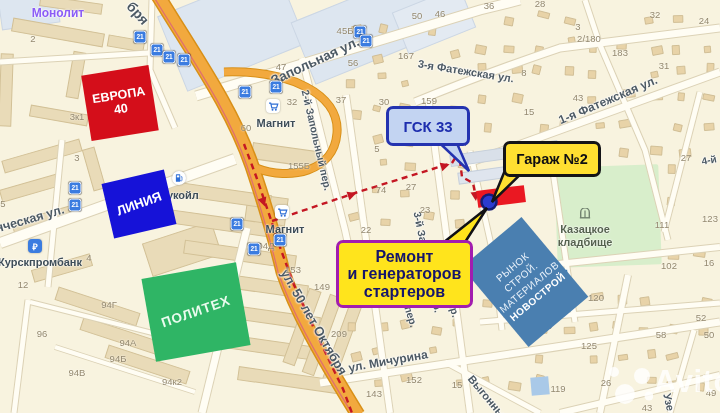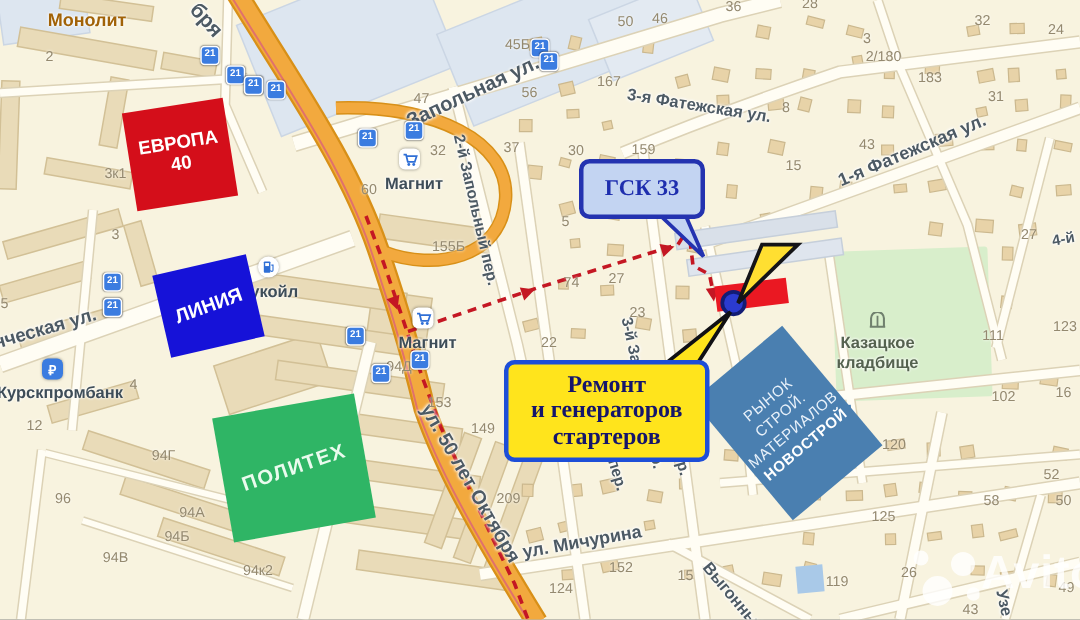--- a/index.html
+++ b/index.html
@@ -6,39 +6,39 @@
   #map{position:relative;width:720px;height:413px;overflow:hidden;background:#f8f3df;
        font-family:"Liberation Sans",sans-serif;}
   #base,#tails{position:absolute;left:0;top:0;}
   #labels{position:absolute;left:0;top:0;width:720px;height:413px;}
   .st{position:absolute;white-space:nowrap;color:#4d5a64;font-weight:bold;
       text-shadow:0 0 2px #fff,0 0 2px #fff,0 0 3px #fff;}
   .hn{position:absolute;white-space:nowrap;color:#94896f;font-size:9.5px;
       transform:translate(-50%,-50%);text-shadow:0 0 2px #fff;}
   .poi{position:absolute;white-space:nowrap;color:#3e4d58;font-size:11px;font-weight:bold;
       transform:translate(-50%,-50%);text-shadow:0 0 2px #fff,0 0 2px #fff;}
-  .poi.dim{color:#a16207;font-weight:bold;font-size:12px;}
+  .poi.dim{color:#8b5cf6;font-weight:bold;font-size:12px;}
   .poi.green{color:#55624f;}
   .tr{position:absolute;width:11px;height:11px;background:#3b7ce0;border:1px solid #fff;
       border-radius:3px;color:#fff;font-size:6.5px;font-weight:bold;line-height:9px;
       text-align:center;transform:translate(-50%,-50%);box-shadow:0 0 1px rgba(0,0,0,.45);}
   .ic{position:absolute;width:14px;height:14px;background:#fff;border-radius:4px;
       transform:translate(-50%,-50%);box-shadow:0 0 2px rgba(0,0,0,.35);
       display:flex;align-items:center;justify-content:center;}
   .ic.round{border-radius:50%;}
   .ic.bank{background:#3b7ce0;color:#fff;font-size:9px;font-weight:bold;}
   .box{position:absolute;display:flex;flex-direction:column;align-items:center;justify-content:center;
       color:#fff;font-weight:bold;text-align:center;line-height:1.1;}
   .callout{position:absolute;display:flex;flex-direction:column;align-items:center;justify-content:center;
-      text-align:right;border-radius:7px;font-family:Liberation Serif, serif;}
+      text-align:right;border-radius:7px;}
   #co-gsk{left:386px;top:106px;width:78px;height:34px;background:#c3d4f2;border:3px solid #2433b0;
       color:#1e2eae;font-weight:bold;font-size:15px;}
   #co-garage{left:503px;top:141px;width:92px;height:30px;background:#ffdf31;border:3px solid #141417;
       color:#0e0e12;font-weight:bold;font-size:14.5px;}
-  #co-repair{left:336px;top:240px;width:131px;height:62px;background:#ffe41c;border:3px solid #1d4ed8;
+  #co-repair{left:336px;top:240px;width:131px;height:62px;background:#ffe41c;border:3px solid #a21caf;
       color:#15156b;font-weight:bold;font-size:16px;line-height:1.08;}
   #box-europa{left:86px;top:70px;width:68px;height:66px;background:#d40e1a;transform:rotate(-9deg);font-size:12.5px;}
   #box-liniya{left:107px;top:176px;width:64px;height:56px;background:#1612d8;transform:rotate(-13deg);font-size:13px;}
   #box-liniya span{transform:rotate(-7deg);}
   #box-politeh{left:148px;top:270px;width:96px;height:84px;background:#2fb565;transform:rotate(-10deg);
       font-size:13.5px;letter-spacing:1px;font-weight:bold;}
   #box-politeh span{transform:rotate(-9deg);color:#eafbee;}
   #box-novostroy{left:486px;top:230px;width:78px;height:104px;background:#4a7fb0;transform:rotate(-40deg);
       font-size:10px;font-weight:normal;letter-spacing:.5px;line-height:1.3;color:#e8f1fa;}
   #box-novostroy .b{font-weight:bold;color:#fff;}
@@ -388,21 +388,21 @@
       <div class="hn" style="left: 433px; top: 141px;">155</div>
       <div class="hn" style="left: 455px; top: 142px;">157А</div>
       <div class="hn" style="left: 686px; top: 157px;">27</div>
       <div class="hn" style="left: 662px; top: 224px;">111</div>
       <div class="hn" style="left: 710px; top: 218px;">123</div>
       <div class="hn" style="left: 669px; top: 265px;">102</div>
       <div class="hn" style="left: 709px; top: 262px;">16</div>
       <div class="hn" style="left: 322px; top: 286px;">149</div>
       <div class="hn" style="left: 339px; top: 333px;">209</div>
       <div class="hn" style="left: 414px; top: 379px;">152</div>
-      <div class="hn" style="left: 374px; top: 393px;">124</div>
+      <div class="hn" style="left: 374px; top: 393px;">143</div>
       <div class="hn" style="left: 457px; top: 384px;">15</div>
       <div class="hn" style="left: 23px; top: 284px;">12</div>
       <div class="hn" style="left: 42px; top: 333px;">96</div>
       <div class="hn" style="left: 109px; top: 304px;">94Г</div>
       <div class="hn" style="left: 128px; top: 342px;">94А</div>
       <div class="hn" style="left: 103px; top: 358px; padding-left: 30px;">94Б</div>
       <div class="hn" style="left: 77px; top: 372px;">94В</div>
       <div class="hn" style="left: 172px; top: 381px;">94к2</div>
       <div class="hn" style="left: 89px; top: 257px;">4</div>
       <div class="hn" style="left: 596px; top: 297px;">120</div>
@@ -449,20 +449,23 @@
 
   <svg id="tails" width="720" height="413">
     <polygon points="428,132 452,132 469,171" fill="#c3d4f2" stroke="#2433b0" stroke-width="2.5"></polygon>
     <polygon points="508,163 532,163 492,202" fill="#ffdf31" stroke="#141417" stroke-width="2.5"></polygon>
     <polygon points="434,250 460,250 487,208" fill="#ffe41c" stroke="#101014" stroke-width="2.5"></polygon>
   </svg>
 
   <div class="callout" id="co-gsk">
     <span>ГСК 33</span>
   </div>
+  <div class="callout" id="co-garage">
+    <span>Гараж №2</span>
+  </div>
   <div class="callout" id="co-repair">
     <span>Ремонт</span>
     <span>и генераторов</span>
     <span>стартеров</span>
   </div>
 
   <div class="wm">
     <svg width="56" height="48" viewBox="0 0 56 48">
       <g fill="rgba(255,255,255,.8)">
         <circle cx="17" cy="14" r="5"></circle>

